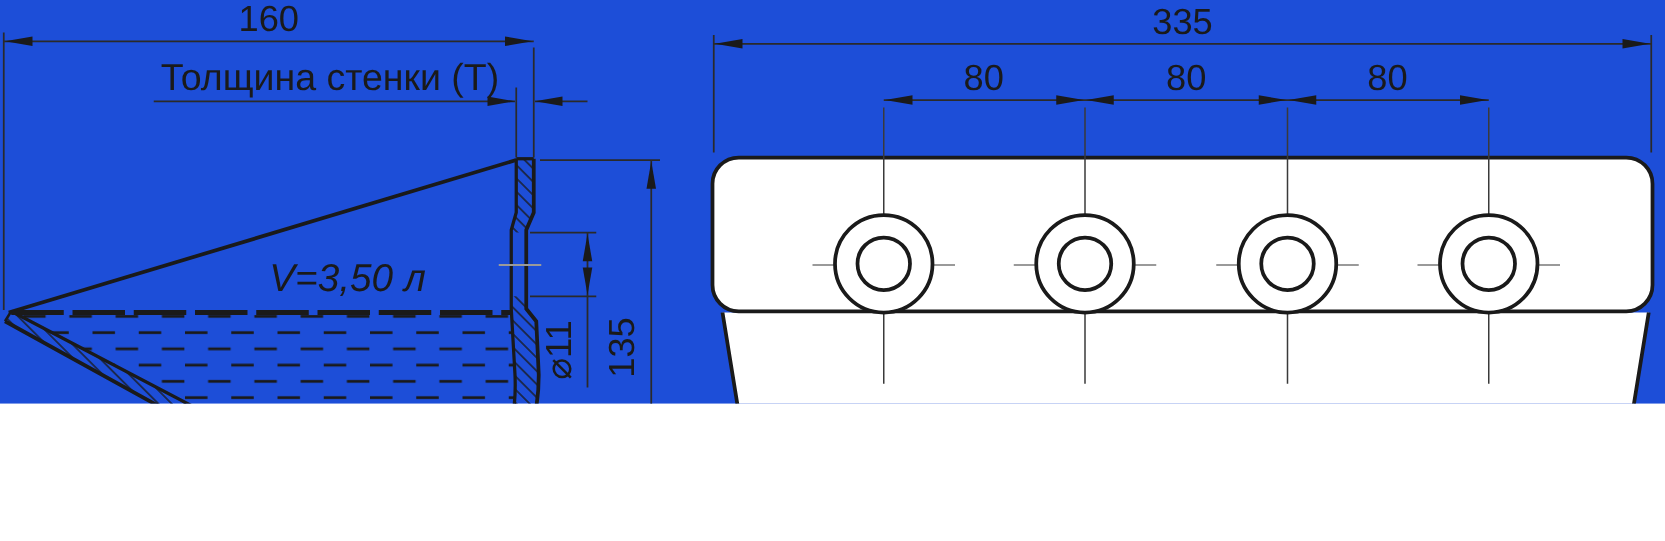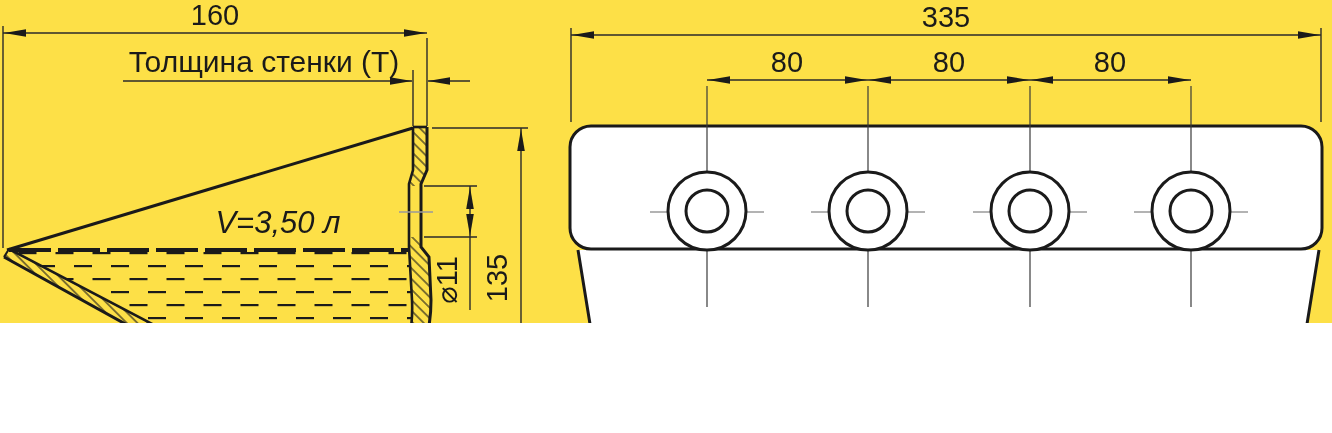--- a/index.html
+++ b/index.html
@@ -1,16 +1,16 @@
 <!DOCTYPE html>
 <html><head>
 <meta charset="utf-8">
 <style>
   html,body{margin:0;padding:0;background:#ffffff;}
-  .canvas{position:relative;width:1332px;height:323px;background:#fde047;overflow:hidden;text-decoration:underline;}
+  .canvas{position:relative;width:1332px;height:323px;background:#1d4ed8;overflow:hidden;text-decoration:underline;}
   svg{display:block;}
   text{font-family:"Liberation Sans","DejaVu Sans",sans-serif;fill:#1a1a1a;}
   .dim-text{font-size:29px;}
   .label-text{font-size:30px;}
   .volume-text{font-size:31px;font-style:italic;}
   .rot-text{font-size:29px;}
 </style>
 </head>
 <body>
 

